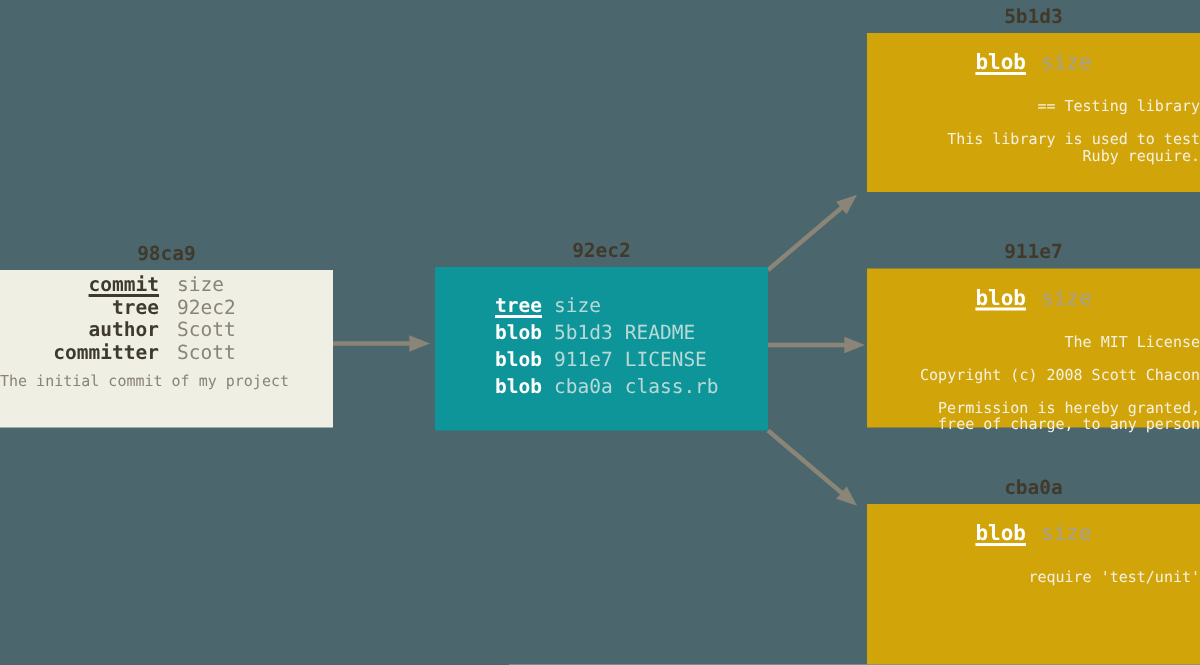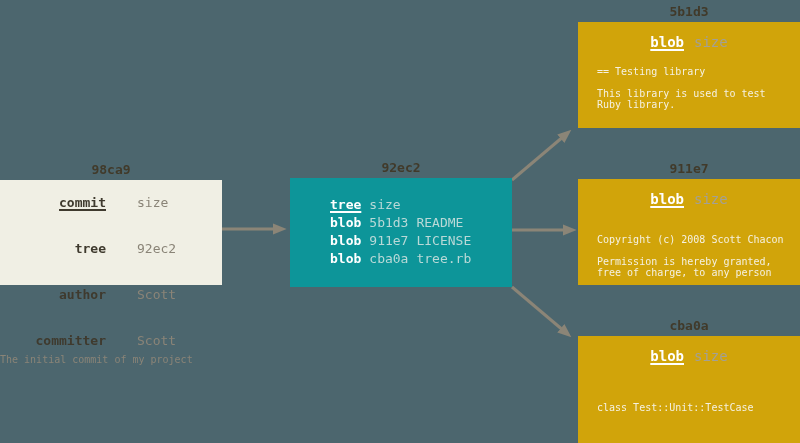--- a/index.html
+++ b/index.html
@@ -17,21 +17,21 @@
   .obj-title{
     position:absolute;width:222px;text-align:center;
     font-weight:bold;font-size:13px;line-height:16px;color:#413a2a;
   }
   .box{position:absolute;width:222px;}
 
   
   .commit-box{left:0;top:180px;height:105px;background:#f0efe4;}
   .cgrid{
     display:grid;grid-template-columns:106px 1fr;column-gap:12px;
-    padding-top:15px;font-size:13px;line-height:15px;gap:31px;
+    padding-top:3px;font-size:13px;line-height:15px;
   }
   .clabel{font-weight:bold;color:#3f3a2e;text-align:right;}
   .cval{color:#8a8477;text-align:left;}
   .commit-msg{
     margin-top:6px;text-align:left;
     font-size:10px;line-height:12px;color:#8a8477;
   }
 
   
   .tree-box{left:290px;top:178px;height:109px;background:#0d9599;}
@@ -44,21 +44,21 @@
   .blob-box{left:578px;background:#d1a40a;}
   .blob-1{top:22px;height:106px;}
   .blob-2{top:179px;height:106px;}
   .blob-3{top:336px;height:107px;}
   .bheader{
     padding-top:12px;text-align:center;font-size:14px;line-height:16px;
     display:flex;justify-content:center;gap:10px;
   }
   .blabel{font-weight:bold;color:#ffffff;}
   .bsize{color:#a3a096;}
-  .bbody{margin-top:16px;padding-left:19px;}
+  .bbody{margin-top:16px;padding-left:19px;text-align:right;}
   .bline{font-size:10px;line-height:11px;height:11px;color:#f5f1e2;white-space:pre;}
 
   .u{text-decoration:underline;text-decoration-thickness:2px;text-underline-offset:2px;}
 </style>
 </head>
 <body>
 
 <div class="canvas">
 
   <svg class="arrows" xmlns="http://www.w3.org/2000/svg">
@@ -101,60 +101,61 @@
           <span class="tval">README</span>
       </div>
       <div class="trow">
         <span class="tlabel">blob</span>
           <span class="tval">911e7</span>
           <span class="tval">LICENSE</span>
       </div>
       <div class="trow">
         <span class="tlabel">blob</span>
           <span class="tval">cba0a</span>
-          <span class="tval">tree.rb</span>
+          <span class="tval">class.rb</span>
       </div>
     </div>
   </div>
 
   <div class="obj-title" style="left:578px;top:4px;">5b1d3</div>
   <div class="box blob-box blob-1">
     <div class="bheader">
       <span class="blabel u">blob</span>
         <span class="bsize">size</span>
     </div>
     <div class="bbody">
       <div class="bline">== Testing library</div>
       <div class="bline"></div>
       <div class="bline">This library is used to test</div>
-      <div class="bline">Ruby library.</div>
+      <div class="bline">Ruby require.</div>
     </div>
   </div>
 
   <div class="obj-title" style="left:578px;top:161px;">911e7</div>
   <div class="box blob-box blob-2">
     <div class="bheader">
       <span class="blabel u">blob</span>
         <span class="bsize">size</span>
     </div>
     <div class="bbody">
+      <div class="bline">The MIT License</div>
       <div class="bline"></div>
       <div class="bline">Copyright (c) 2008 Scott Chacon</div>
       <div class="bline"></div>
       <div class="bline">Permission is hereby granted,</div>
       <div class="bline">free of charge, to any person</div>
     </div>
   </div>
 
   <div class="obj-title" style="left:578px;top:318px;">cba0a</div>
   <div class="box blob-box blob-3">
     <div class="bheader">
       <span class="blabel u">blob</span>
         <span class="bsize">size</span>
     </div>
     <div class="bbody">
+      <div class="bline">require 'test/unit'</div>
       <div class="bline"></div>
       <div class="bline"></div>
-      <div class="bline">class Test::Unit::TestCase</div>
     </div>
   </div>
 
 </div>
 
 </body></html>

